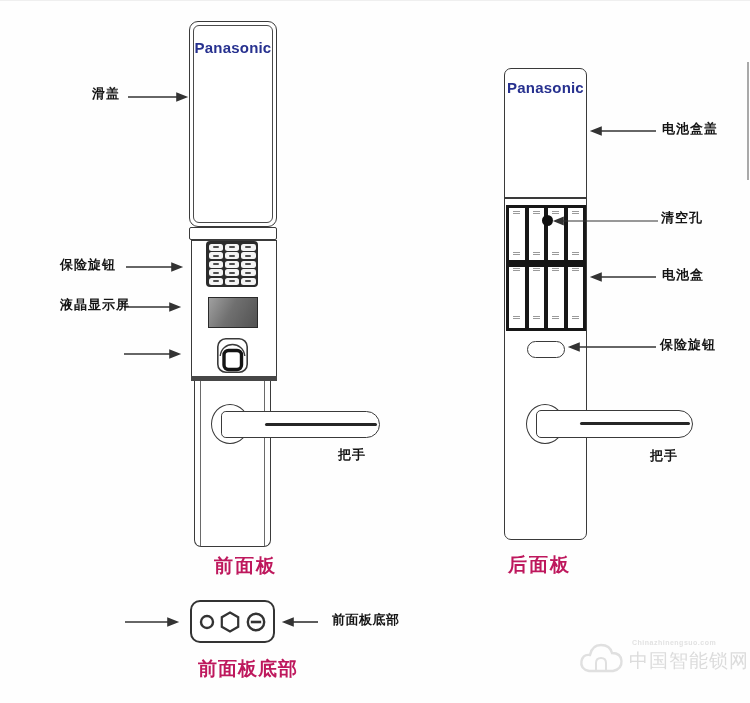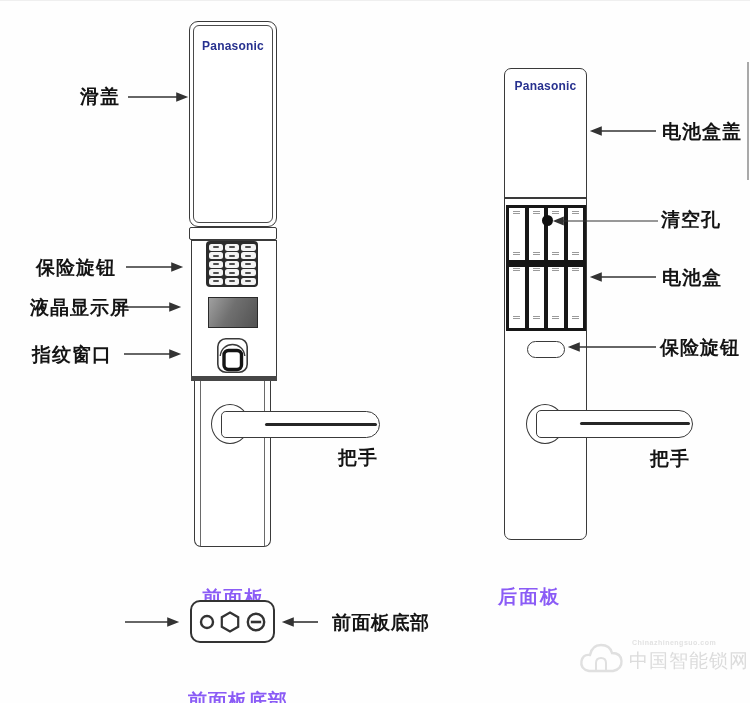--- a/index.html
+++ b/index.html
@@ -3,29 +3,29 @@
 <meta charset="utf-8">
 <style>
   html,body{margin:0;padding:0;background:#fff;}
   #canvas{position:relative;width:750px;height:703px;background:#fefefe;overflow:hidden;
           font-family:"Liberation Sans","DejaVu Sans",sans-serif;}
   .abs{position:absolute;box-sizing:border-box;}
   .top-edge{left:0;top:0;width:750px;height:1px;background:#efefef;}
 
   
   .outline{border:1.6px solid #3a3a3a;background:#fff;}
-  .lbl{position:absolute;font-size:19px;font-weight:700;color:#141414;white-space:nowrap;
+  .lbl{position:absolute;font-size:13px;font-weight:700;color:#141414;white-space:nowrap;
        letter-spacing:1px;line-height:1.05;}
-  .caption{position:absolute;font-size:19px;font-weight:700;color:#8b5cf6;text-align:center;
-       letter-spacing:2px;margin-top:32px;}
+  .caption{position:absolute;font-size:19px;font-weight:700;color:#be185d;text-align:right;
+       letter-spacing:2px;}
 
   
   .slide-cover{left:189px;top:21px;width:88px;height:206px;border-radius:9px;}
   .slide-cover-inner{left:193px;top:25px;width:80px;height:198px;border:1.2px solid #4a4a4a;border-radius:6px;}
-  .pan-logo{position:absolute;font-size:12px;font-weight:800;color:#27318f;text-align:center;
+  .pan-logo{position:absolute;font-size:15px;font-weight:800;color:#27318f;text-align:center;
             letter-spacing:.2px;}
   .logo-front{left:189px;top:39px;width:88px;}
   .collar{left:189px;top:227px;width:88px;height:13px;border-radius:2px;}
   .mid-body{left:191px;top:240px;width:86px;height:141px;}
   .keypad{left:206px;top:241px;width:52px;height:46px;background:#2b2b2b;border-radius:4px;
           display:grid;grid-template-columns:repeat(3,1fr);grid-template-rows:repeat(5,1fr);
           gap:1.5px;padding:2.5px;}
   .key{background:#f4f4f4;border-radius:2.5px;position:relative;}
   .key::after{content:"";position:absolute;left:50%;top:50%;width:6px;height:2px;margin:-1px 0 0 -3px;
           background:#4d4d4d;border-radius:1px;}
@@ -213,21 +213,20 @@
       <g>
         <line x1="656" y1="347" x2="579" y2="347"></line>
           <polygon points="570,347 579,343.5 579,350.5"></polygon>
       </g>
     </g>
   </svg>
 
   <div class="lbl" style="left:0;top:87px;width:120px;text-align:right;">滑盖</div>
   <div class="lbl" style="left:0;top:258px;width:116px;text-align:right;">保险旋钮</div>
   <div class="lbl" style="left:0;top:298px;width:114px;text-align:right;margin-left:16px;">液晶显示屏</div>
-  <div class="lbl" style="left:0;top:345px;width:112px;text-align:right;">指纹窗口</div>
   <div class="lbl" style="left:338px;top:448px;">把手</div>
 
   <div class="lbl" style="left:662px;top:122px;">电池盒盖</div>
   <div class="lbl" style="left:661px;top:212px;font-family:Liberation Mono, monospace;">清空孔</div>
   <div class="lbl" style="left:662px;top:268px;">电池盒</div>
   <div class="lbl" style="left:660px;top:338px;">保险旋钮</div>
   <div class="lbl" style="left:650px;top:449px;">把手</div>
 
   <div class="lbl" style="left:332px;top:613px;letter-spacing:0.5px;">前面板底部</div>
 

